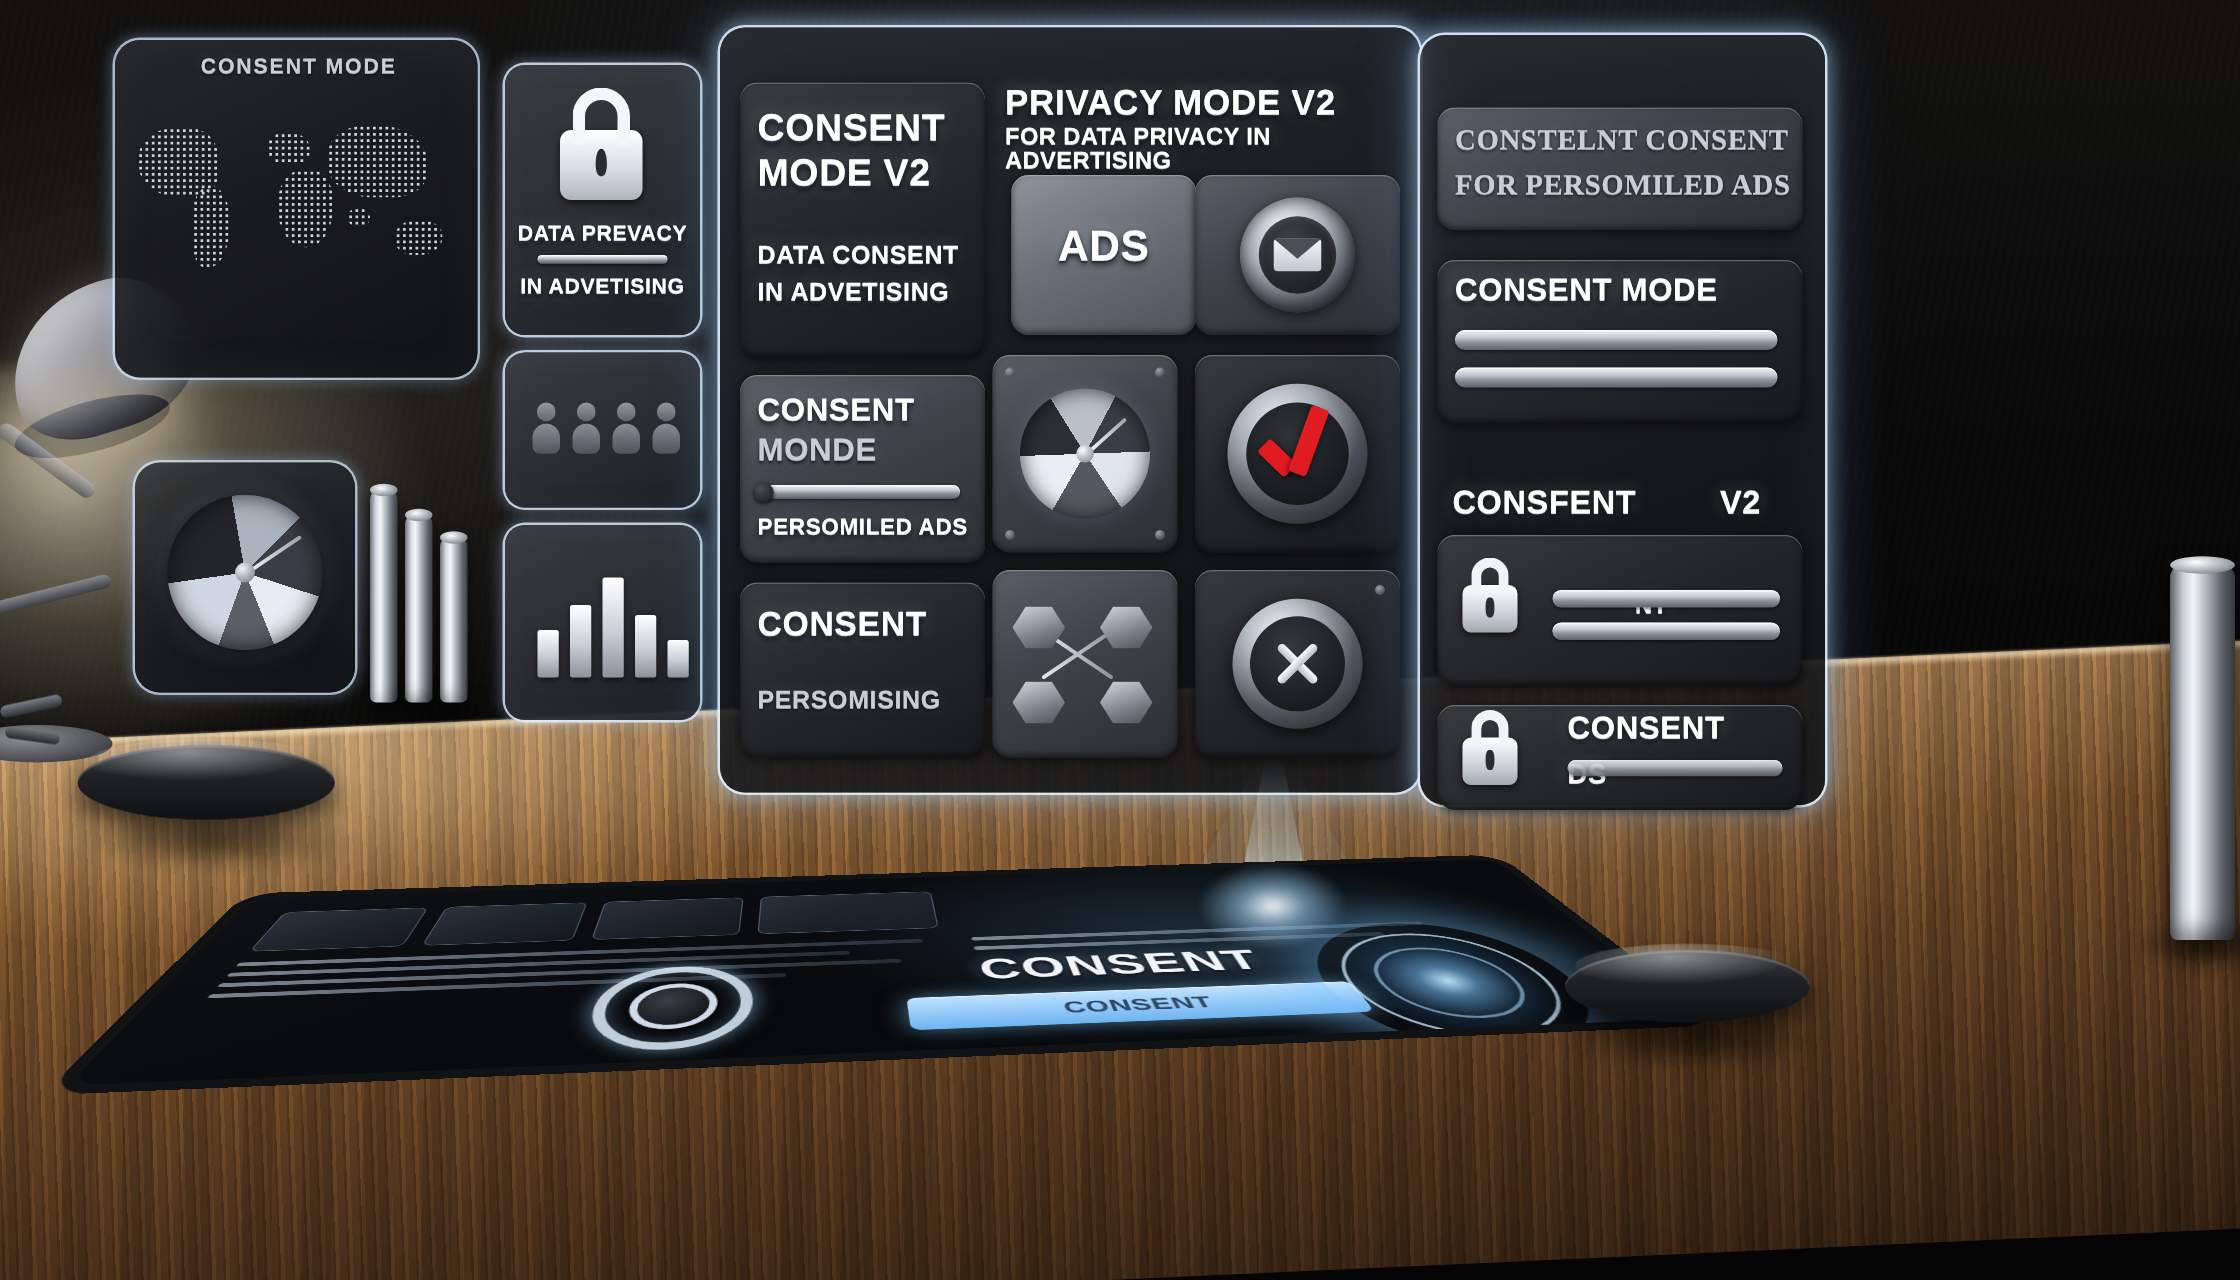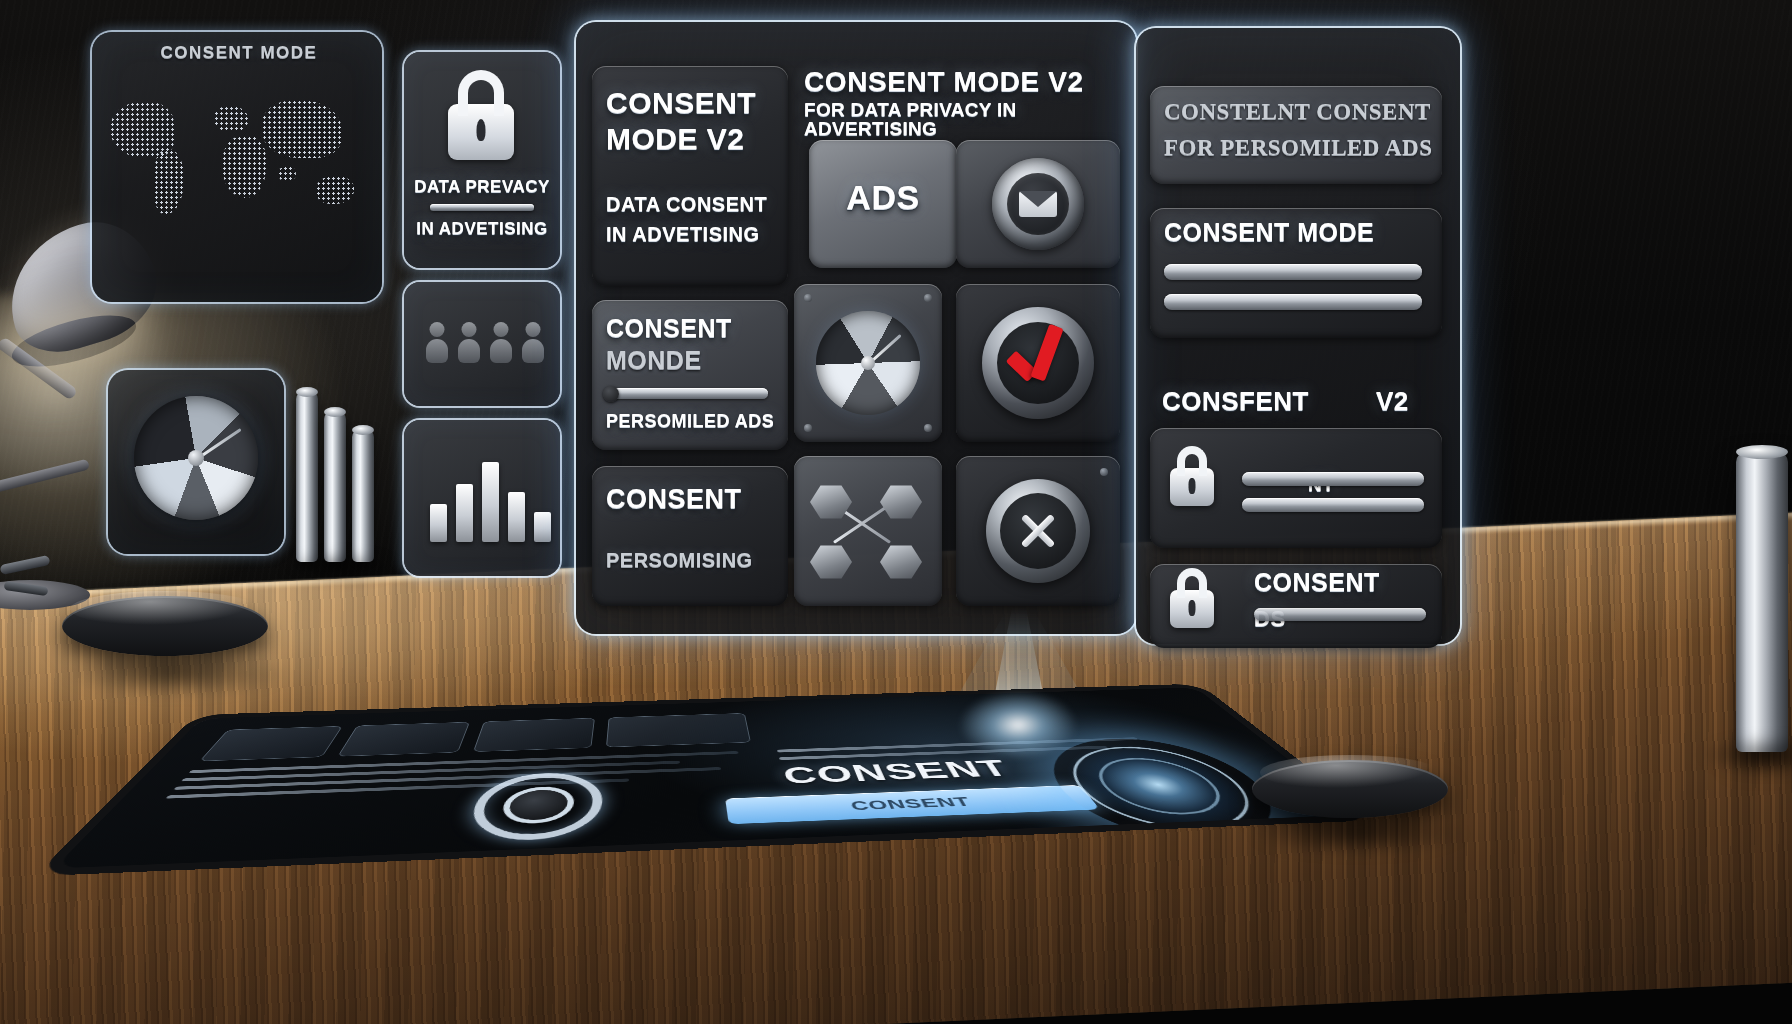--- a/index.html
+++ b/index.html
@@ -626,21 +626,21 @@
       <i style="height:38px;"></i>
         <i style="height:58px;"></i>
         <i style="height:80px;"></i>
         <i style="height:50px;"></i>
         <i style="height:30px;"></i>
     </div>
   </div>
 
   <div class="holo" id="mainPanel">
 
-    <div class="chrome-text title-big">CONSENT MODE V2</div>
+    <div class="chrome-text title-big">PRIVACY MODE V2</div>
     <div class="chrome-text title-sub">FOR DATA PRIVACY IN ADVERTISING</div>
 
     <div class="tile dark hdr-tile">
       <div class="chrome-text head1">CONSENT</div>
       <div class="chrome-text" style="position:absolute; left:14px; top:58px; width:180px; font-size:30px;">MODE V2</div>
       <div class="chrome-text" style="position:absolute; left:14px; top:128px; width:180px; font-size:20px;">DATA CONSENT</div>
       <div class="chrome-text" style="position:absolute; left:14px; top:158px; width:180px; font-size:20px;">IN ADVETISING</div>
     </div>
 
     <div class="tile tile-c2">

